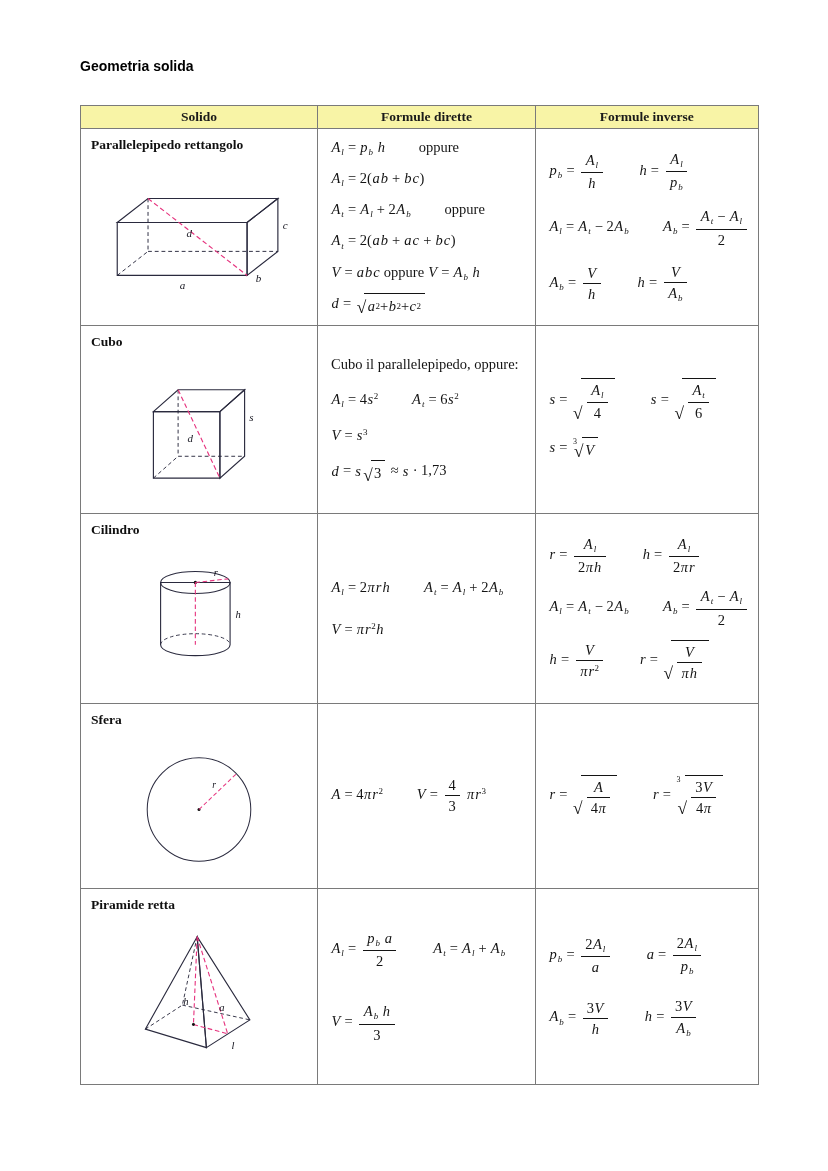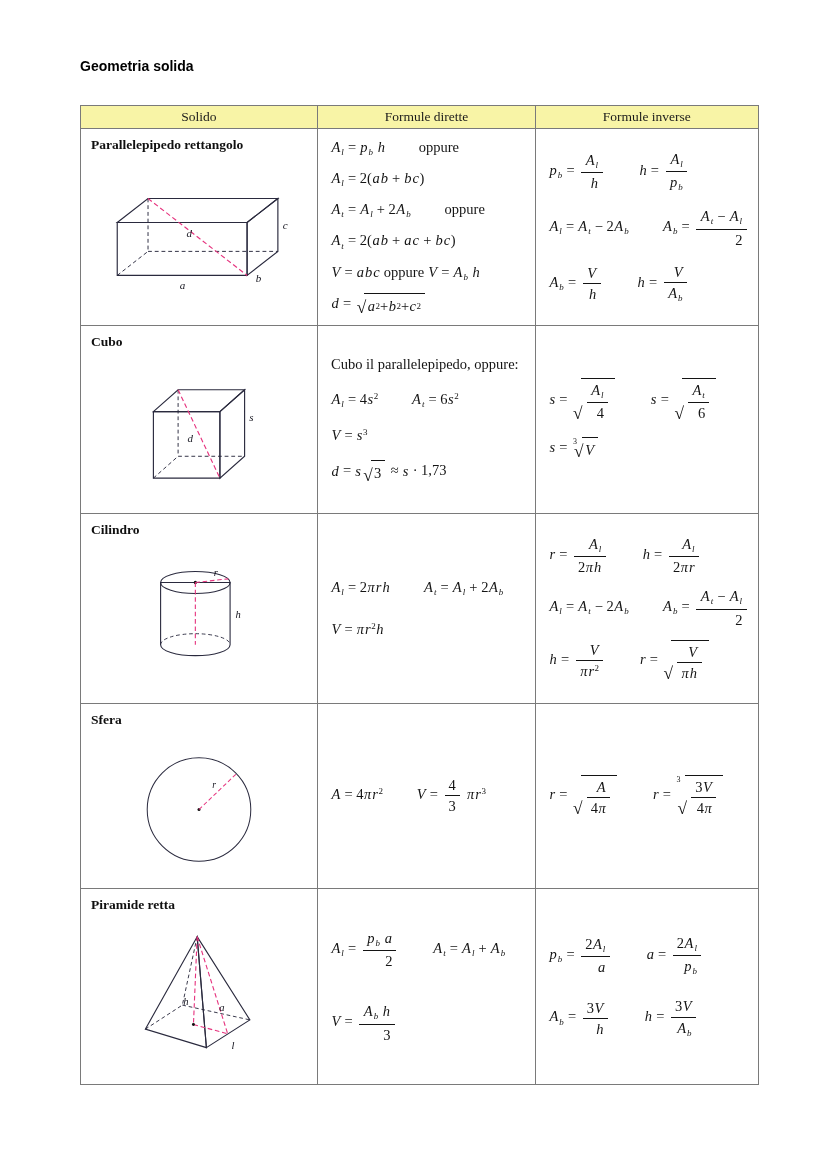--- a/index.html
+++ b/index.html
@@ -1,33 +1,33 @@
 <!DOCTYPE html>
 <html style="--header-bg: #f8f4a6; --pink: #e6337e;"><head>
 <meta charset="utf-8">
 <style>
   html,body{margin:0;padding:0;background:#ffffff;}
   body{width:828px;height:1171px;position:relative;font-family:"Liberation Sans",sans-serif;color:#111;}
   .page{position:absolute;inset:0;background:#fff;}
   .title{position:absolute;left:80px;top:58px;font-weight:bold;font-size:14px;color:#000;}
   table.ftable{position:absolute;left:80px;top:105px;border-collapse:collapse;table-layout:fixed;}
   .ftable th,.ftable td{border:1px solid #7a7a7a;padding:0;}
-  .ftable th{background:var(--header-bg,#f8f4a6);font-family:"Liberation Serif",serif;font-weight:normal;
+  .ftable th{background:var(--header-bg,#f8f4a6);font-family:"Liberation Serif",serif;font-weight:bold;
     font-size:13.5px;color:#1a1a1a;height:22px;text-align:center;vertical-align:middle;}
   td.solid-cell{vertical-align:top;padding:8px 10px;}
   .solid-name{font-family:"Liberation Serif",serif;font-weight:bold;font-size:13.5px;color:#101010;}
   .diagram{display:flex;justify-content:center;}
   td.f-cell{vertical-align:middle;padding:8px 8px 8px 13px;}
   .f-stack{display:flex;flex-direction:column;gap:14px;}
   .f-stack.gap-sm{gap:9px;}
   .fline{font-family:"Liberation Serif",serif;font-size:14.5px;color:#141414;line-height:1.45;white-space:nowrap;}
   .fline i{font-style:italic;padding:0 0.5px;}
   .fline sub{font-size:0.62em;vertical-align:-0.35em;}
   .fline sup{font-size:0.62em;vertical-align:0.55em;}
-  .frac{display:inline-flex;flex-direction:column;text-align:right;vertical-align:middle;margin:0 3px;line-height:1.25;}
+  .frac{display:inline-flex;flex-direction:column;text-align:center;vertical-align:middle;margin:0 3px;line-height:1.25;}
   .fnum{border-bottom:1px solid #141414;padding:0 4px 1px;}
   .fden{padding:1px 4px 0;}
   .sqrt{display:inline-flex;align-items:stretch;vertical-align:middle;margin:0 2px;}
   .rad{display:flex;align-items:flex-end;font-size:1.2em;line-height:1;margin-right:-2px;}
   .ridx{font-size:0.55em;align-self:flex-start;line-height:1;margin-right:-3px;padding-top:1px;}
   .rdc{border-top:1.2px solid #141414;padding:2px 4px 0 3px;display:inline-flex;align-items:center;}
   .hgap{display:inline-block;width:2.3em;}
   .rm{font-style:normal;margin-top:40px;}
   svg text{font-family:"Liberation Serif",serif;font-style:italic;font-size:11.5px;fill:#14141e;}
   .edge{stroke:#2a2a3e;stroke-width:1.2;fill:none;}

